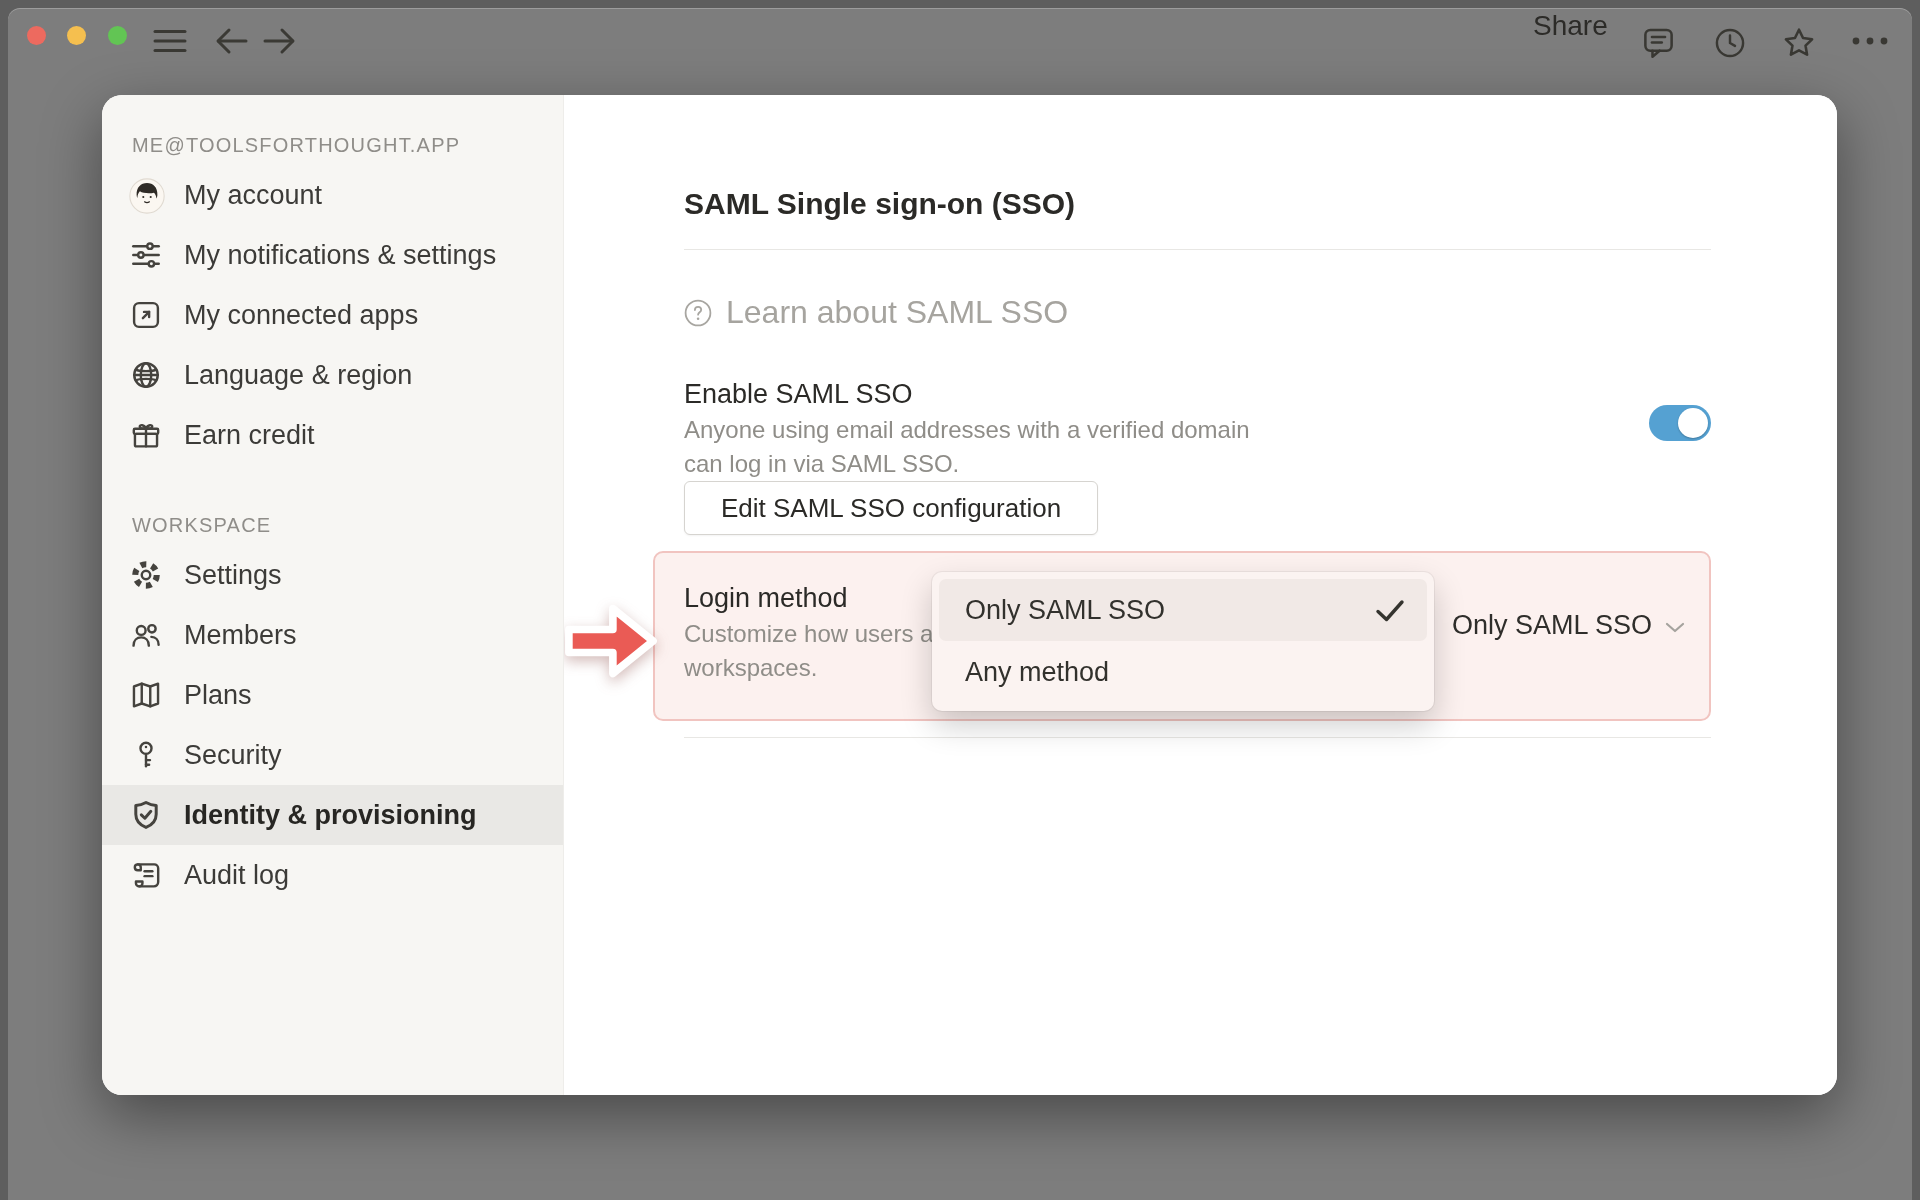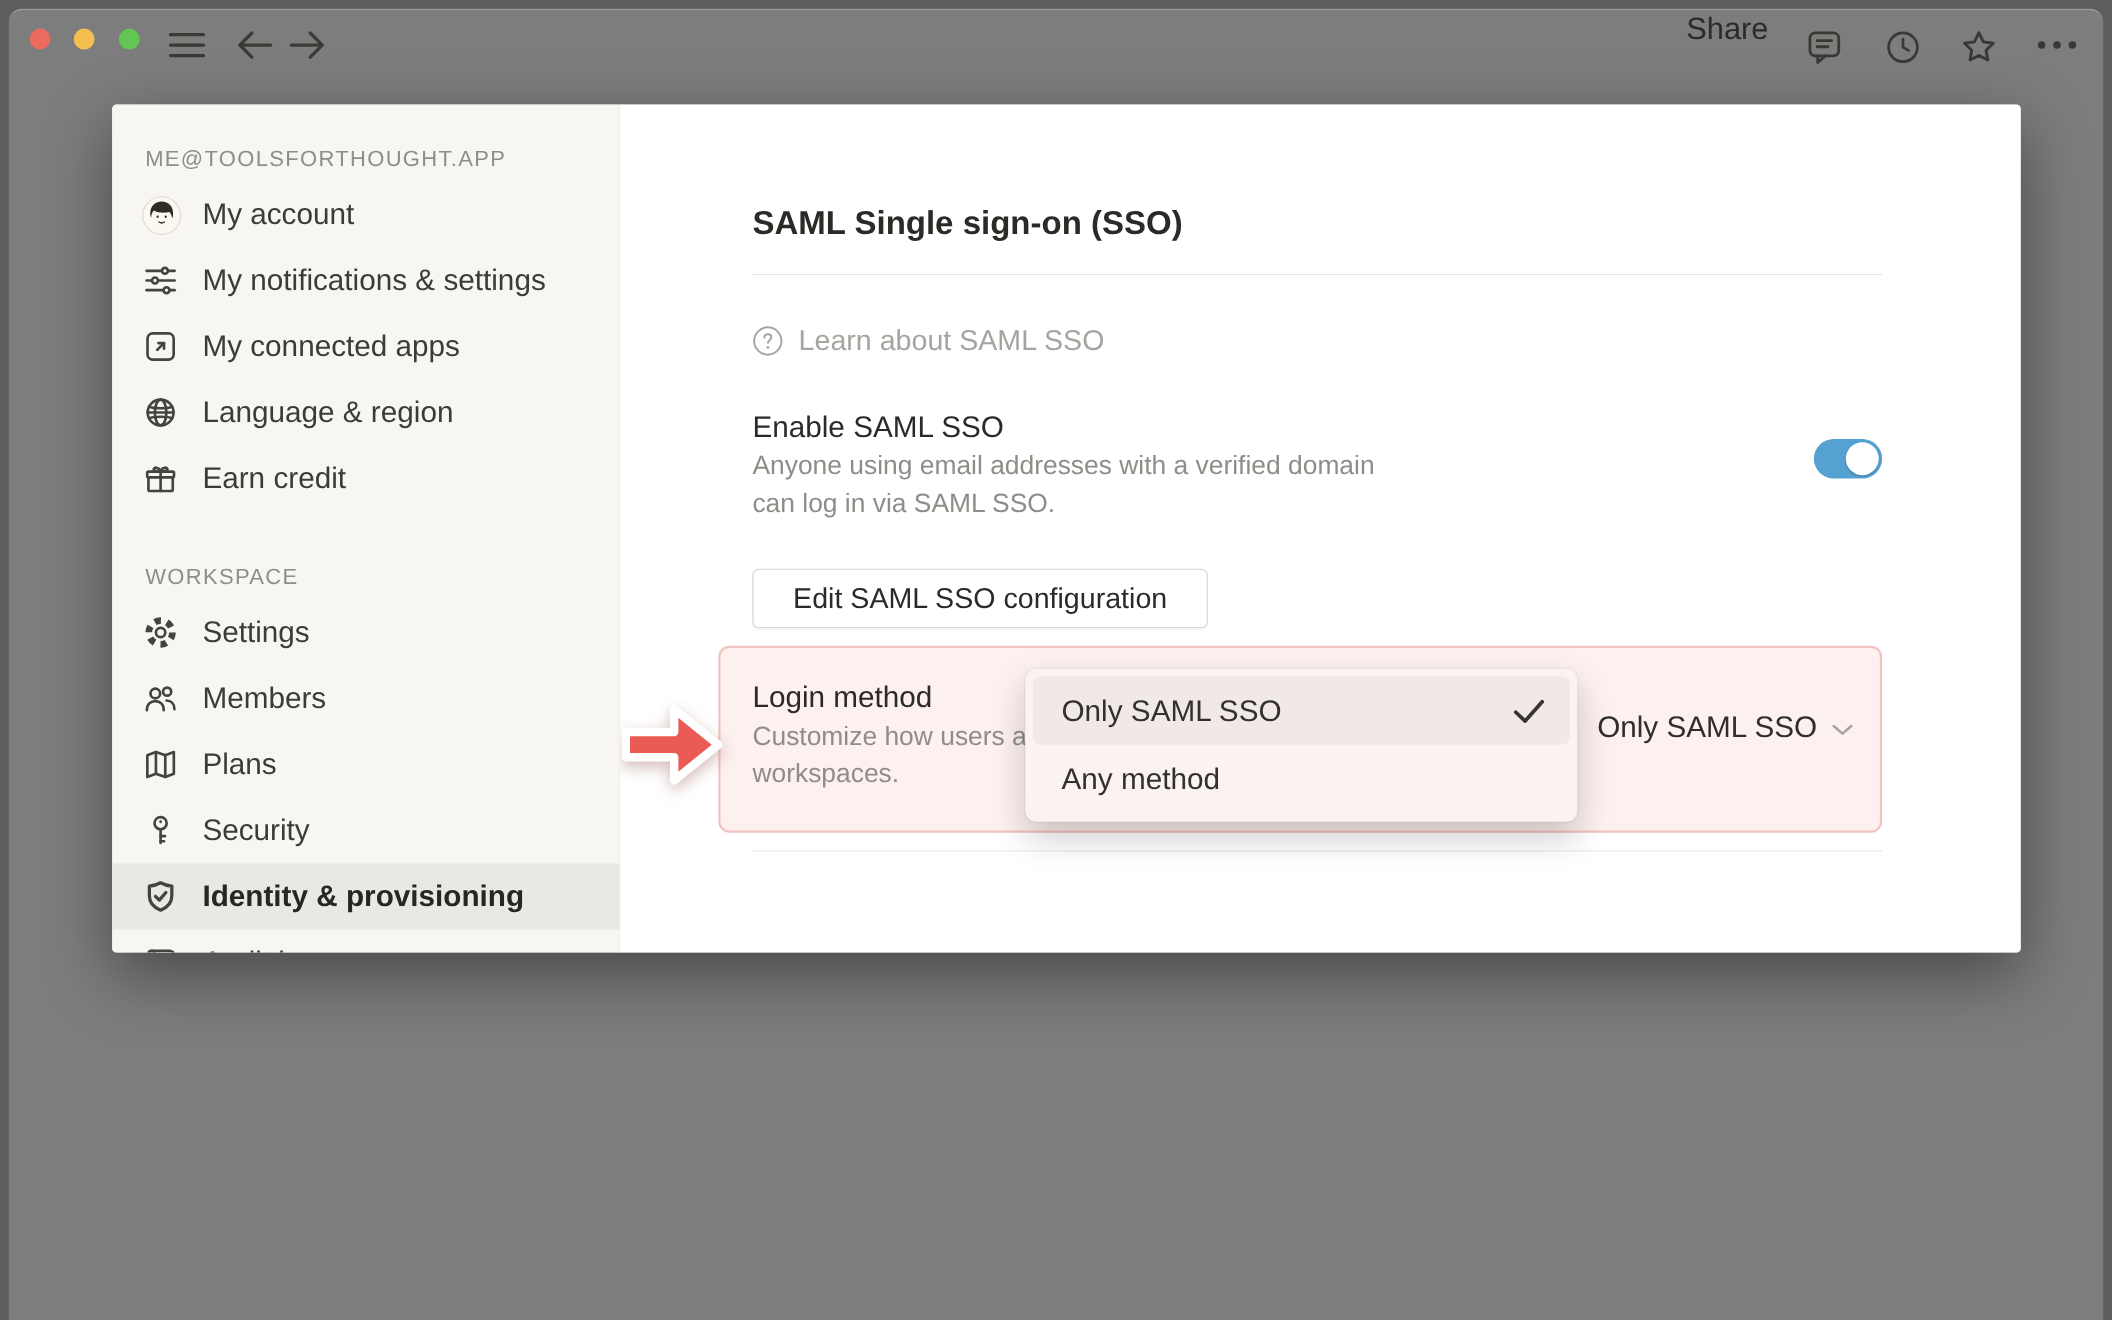--- a/index.html
+++ b/index.html
@@ -14,22 +14,22 @@
   
   .titlebar { position:relative; height:62px; }
   .tl { position:absolute; top:18px; width:19px; height:19px; border-radius:50%; }
   .tl.red { left:19px; background:#ed6a5f; }
   .tl.yellow { left:59px; background:#f5bf4f; }
   .tl.green { left:100px; background:#62c554; }
   .tb-btn { position:absolute; background:none; border:none; cursor:pointer; padding:0; line-height:0; }
   .share { position:absolute; left:1525px; top:18px; font-size:28px; color:#2c2b28; }
 
   
-  .modal { position:absolute; left:94px; top:87px; width:1735px; height:771px;
-           background:#fff; border-radius:4px; overflow:hidden; display:flex;
+  .modal { position:absolute; left:94px; top:87px; width:1735px; height:1000px;
+           background:#fff; border-radius:20px; overflow:hidden; display:flex;
            box-shadow:0 20px 60px rgba(0,0,0,0.42); }
 
   
   .sidebar { width:462px; flex:none; background:#f7f6f3; border-right:1px solid #eeedea; padding-top:38px; }
   .sb-label { margin:0 0 8px 30px; font-size:20px; line-height:24px; letter-spacing:1.2px;
               color:#8f8d89; font-weight:500; }
   .sb-label.ws { margin-top:48px; }
   .sb-group { margin-top:8px; }
   .sb-row { height:60px; display:flex; align-items:center; padding-left:27px; gap:21px; cursor:pointer; }
   .sb-row span.lbl { font-size:27px; color:#3c3b38; white-space:nowrap; }
@@ -41,36 +41,36 @@
 
   
   .main { flex:1; position:relative; background:#fff; padding:90px 0 0 120px; overflow:hidden; }
   .content { width:1027px; }
   h1.page-title { font-size:30px; line-height:38px; font-weight:700; color:#2b2a27; }
   .divider { height:1px; background:#e8e7e4; }
   .divider.top { margin-top:26px; }
   .divider.bottom { margin-top:16px; }
 
   .learn { margin-top:44px; display:flex; align-items:center; gap:14px;
-           font-size:26px; color:#a6a49f; cursor:pointer; width:max-content; }
+           font-size:32px; color:#a6a49f; cursor:pointer; width:max-content; }
 
   .section { display:flex; justify-content:space-between; }
   .sec-head { font-size:27px; line-height:38px; font-weight:400; color:#2b2a27; }
   .sec-desc { font-size:24px; line-height:34px; color:#8f8d88; white-space:pre-line; }
   .sec-enable { margin-top:44px; }
   .sec-auto { margin-top:13px; }
   .sec-linked { margin-top:48px; }
   .link-underline { text-decoration:underline; cursor:pointer; }
 
   .toggle { position:relative; width:62px; height:36px; border-radius:18px;
             background:#55a1d2; flex:none; margin-top:30px; cursor:pointer; }
   .toggle .knob { position:absolute; top:3px; right:3px; width:30px; height:30px;
                   border-radius:50%; background:#fff; box-shadow:0 1px 2px rgba(0,0,0,0.25); }
 
-  .btn { display:inline-block; margin-top:42px; height:54px; line-height:52px; padding:0 36px;
+  .btn { display:inline-block; height:54px; line-height:52px; padding:0 36px;
          background:#fff; border:1px solid #d6d4d0; border-radius:6px;
          font-size:26px; color:#2b2a27; cursor:pointer; box-shadow:0 1px 2px rgba(0,0,0,0.05); }
 
   
   .pink-box { position:relative; margin-top:16px; margin-left:-31px; width:1058px; height:170px;
               background:#fcf1ef; border:2px solid #f1c4c0; border-radius:10px; }
   .pb-inner { padding:26px 0 0 29px; }
   .attention-arrow { position:absolute; left:-94px; top:44px; width:98px; height:88px; line-height:0;
                      filter:drop-shadow(0 5px 7px rgba(130,60,55,0.35)); }
   .lm-select { position:absolute; right:24px; top:57px; display:flex; align-items:center; gap:13px;

